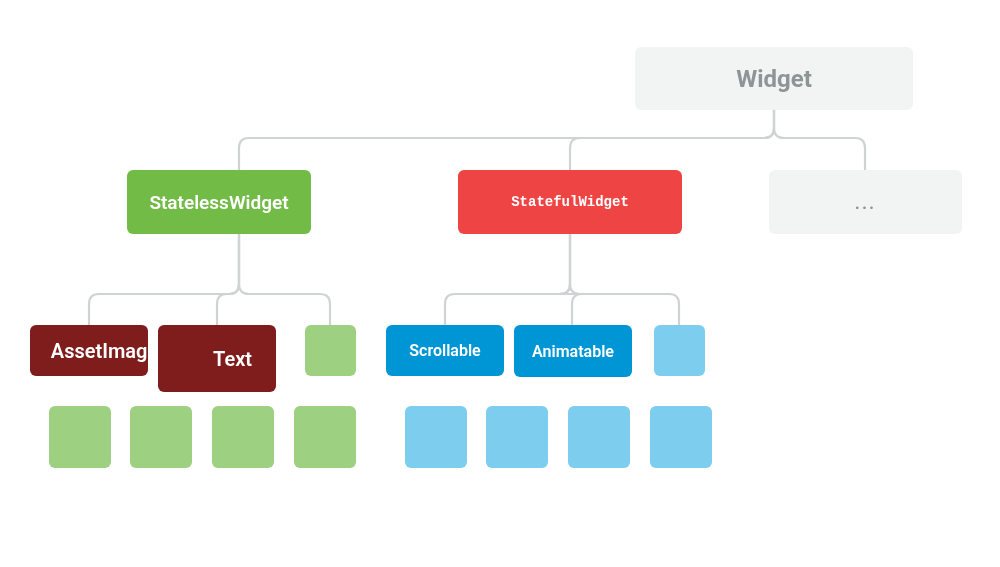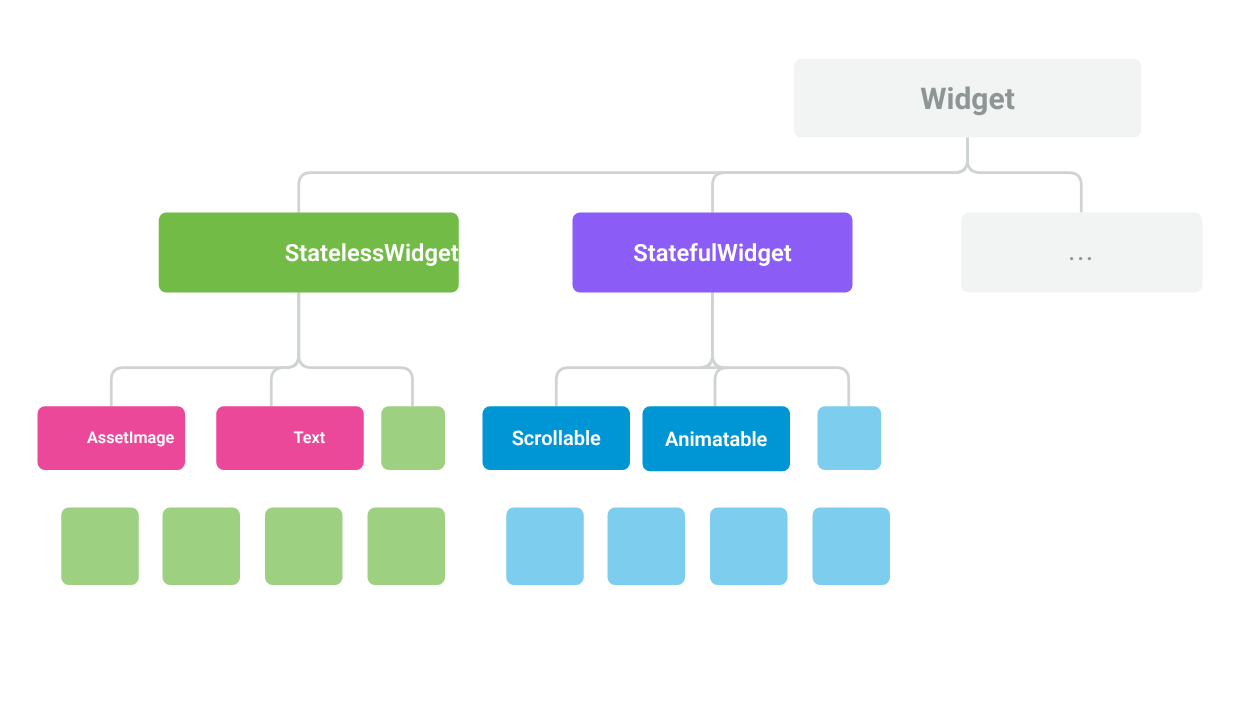--- a/index.html
+++ b/index.html
@@ -20,23 +20,23 @@
     color: #fff;
     font-weight: 600;
   }
   .root-node {
     background: #f2f4f4;
     color: #8e9695;
     font-size: 24px;
     font-weight: 700;
   }
   .green-main { background: #71bb46; font-size: 19px; }
-  .blue-main  { background: #8b5cf6; font-size: 19px; }
+  .blue-main  { background: #ef4444; font-size: 14px; font-family: Liberation Mono, monospace; }
   .grey-main  { background: #f2f4f4; color: #8e9695; letter-spacing: 2px; font-size:18px;}
-  .green-child { background: #ec4899; font-size: 13px; padding-left: 31px; }
+  .green-child { background: #7f1d1d; font-size: 20px; padding-left: 31px; }
   .blue-child  { background: #0096d6; font-size: 16px; }
   .green-light { background: #9ed081; }
   .blue-light  { background: #7dcdee; }
   .square { border-radius: 6px; }
   svg.connectors {
     position: absolute;
     top: 0; left: 0;
     width: 1000px; height: 567px;
     pointer-events: none;
   }
@@ -61,36 +61,36 @@
 
   <path d="M 570 234 V 284 Q 570 294 560 294 H 455 Q 445 294 445 304 V 325"></path>
   <path d="M 570 234 V 284 Q 570 294 560 294 H 582 Q 572 294 572 304 V 325"></path>
   <path d="M 570 234 V 284 Q 570 294 580 294 H 669 Q 679 294 679 304 V 325"></path>
 </svg>
 
 <div class="node root-node" style="left:635px; top:47px; width:278px; height:63px;">
   <span>Widget</span>
 </div>
 
-<div class="node green-main" style="left:127px; top:170px; width:240px; height:64px;justify-content:flex-end;">
+<div class="node green-main" style="left:127px; top:170px; width:184px; height:64px;">
   <span>StatelessWidget</span>
 </div>
 
 <div class="node blue-main" style="left:458px; top:170px; width:224px; height:64px;">
   <span>StatefulWidget</span>
 </div>
 
 <div class="node grey-main" style="left:769px; top:170px; width:193px; height:64px;">
   <span>...</span>
 </div>
 
 <div class="node green-child" style="left:30px; top:325px; width:118px; height:51px;">
   <span>AssetImage</span>
 </div>
-<div class="node green-child" style="left:173px; top:325px; width:118px; height:51px;align-items:center;">
+<div class="node green-child" style="left:158px; top:325px; width:118px; height:67px;align-items:center;">
   <span>Text</span>
 </div>
 <div class="node green-light square" style="left:305px; top:325px; width:51px; height:51px;"></div>
 
 <div class="node green-light square" style="left:49px; top:406px; width:62px; height:62px;"></div>
 <div class="node green-light square" style="left:130px; top:406px; width:62px; height:62px;"></div>
 <div class="node green-light square" style="left:212px; top:406px; width:62px; height:62px;"></div>
 <div class="node green-light square" style="left:294px; top:406px; width:62px; height:62px;"></div>
 
 <div class="node blue-child" style="left:386px; top:325px; width:118px; height:51px;">

